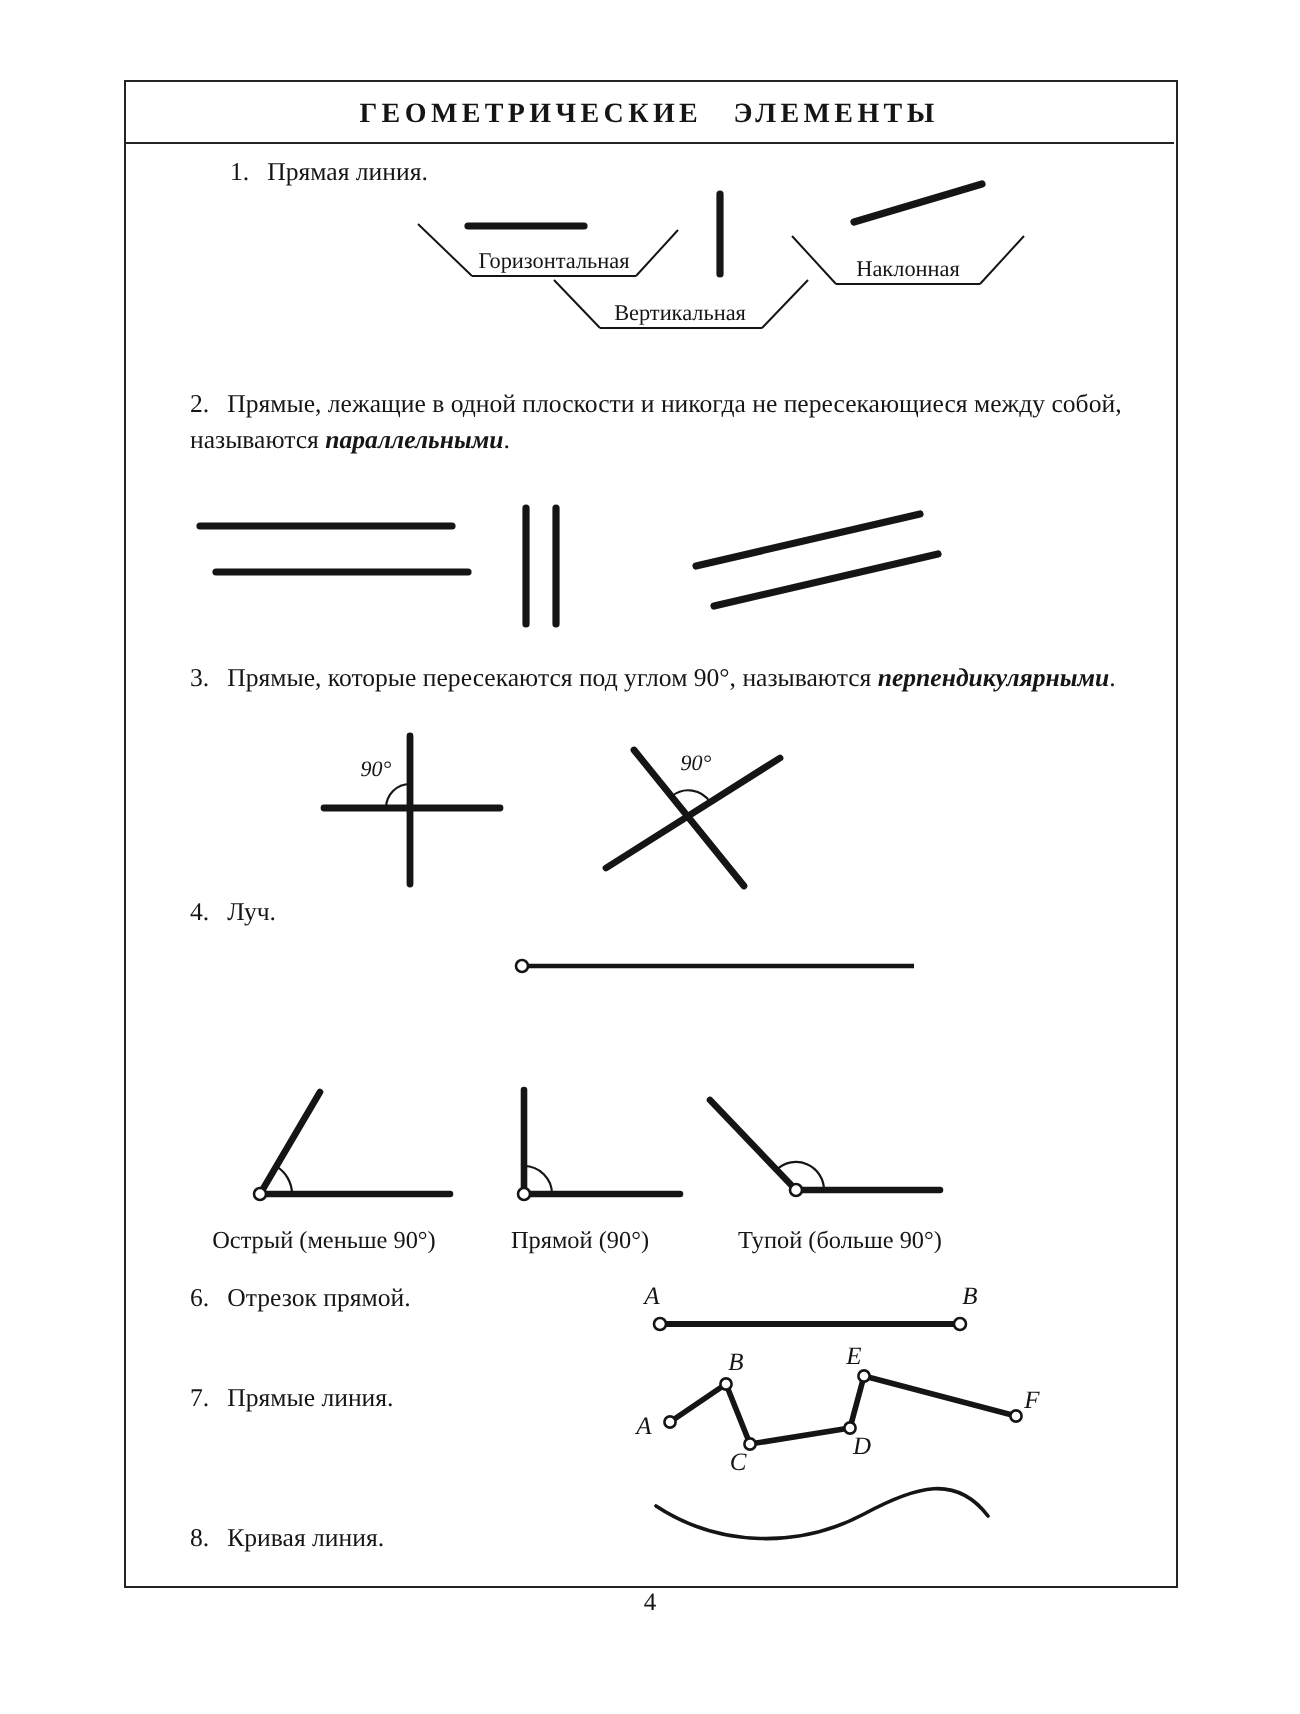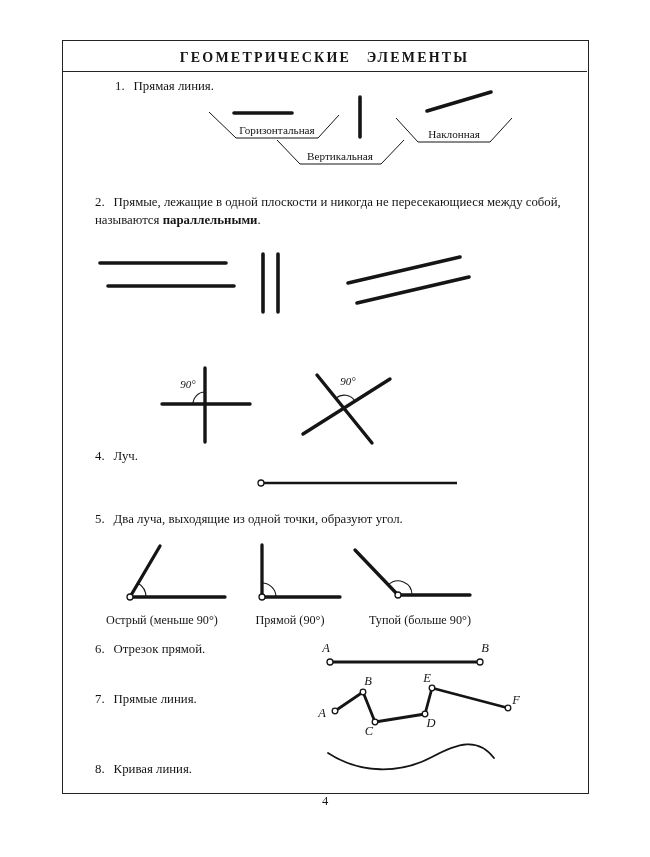--- a/index.html
+++ b/index.html
@@ -7,21 +7,21 @@
        font-family:"Liberation Serif",serif;color:#151515;overflow:hidden;}
   .page{position:absolute;inset:0;background:#fff;}
   .frame{position:absolute;left:62px;top:40px;width:525px;height:752px;border:1.6px solid #242424;}
   .page-title{position:absolute;left:62px;top:50px;width:525px;text-align:center;
               font-size:14px;font-weight:bold;letter-spacing:2.2px;word-spacing:10px;}
   .title-rule{position:absolute;left:62px;top:71px;width:525px;height:0;border:none;
               border-top:1.6px solid #242424;margin:0;}
   .item-text{position:absolute;font-size:12.8px;line-height:17.5px;white-space:nowrap;margin:0;}
   .item-text.wrap{white-space:normal;}
   .num{margin-right:9px;}
-  .term{font-weight:bold;}
+  .term{font-weight:bold;font-style:italic;}
   .abs{position:absolute;}
   svg text{font-family:"Liberation Serif",serif;fill:#151515;}
   .dlabel{font-size:11.2px;}
   .alabel{font-size:12.2px;}
   .plabel{font-size:12.5px;font-style:italic;}
   .deg{font-size:11px;font-style:italic;}
   svg line,svg polyline,svg path{stroke:#151515;}
   svg polyline,svg path{fill:none;}
   svg circle{stroke:#151515;fill:#fff;stroke-width:1.3;}
   .pagenum{position:absolute;left:0;top:794px;width:650px;text-align:center;font-size:12.5px;}
@@ -65,20 +65,21 @@
 
   <svg class="abs" style="left:95px;top:248px;" width="400" height="70">
     <line x1="5" y1="15" x2="131" y2="15" stroke-width="3.6" stroke-linecap="round"></line>
     <line x1="13" y1="38" x2="139" y2="38" stroke-width="3.6" stroke-linecap="round"></line>
     <line x1="168" y1="6" x2="168" y2="64" stroke-width="3.6" stroke-linecap="round"></line>
     <line x1="183" y1="6" x2="183" y2="64" stroke-width="3.6" stroke-linecap="round"></line>
     <line x1="253" y1="35" x2="365" y2="9" stroke-width="3.6" stroke-linecap="round"></line>
     <line x1="262" y1="55" x2="374" y2="29" stroke-width="3.6" stroke-linecap="round"></line>
   </svg>
 
+  <p class="item-text" style="left:95px;top:331px;"><span class="num">3.</span><span>Прямые, которые пересекаются под углом 90°, называются </span><span class="term">перпендикулярными</span><span>.</span></p>
 
   <svg class="abs" style="left:140px;top:360px;" width="280" height="100">
     <g>
       <line x1="65" y1="8" x2="65" y2="82" stroke-width="3.4" stroke-linecap="round"></line>
       <line x1="22" y1="44" x2="110" y2="44" stroke-width="3.4" stroke-linecap="round"></line>
       <path d="M 65 32 A 12 12 0 0 0 53 44" stroke-width="1.1"></path>
       <text class="deg" x="48" y="28" text-anchor="middle">90°</text>
     </g>
     <g>
       <line x1="163" y1="74" x2="250" y2="19" stroke-width="3.4" stroke-linecap="round"></line>
@@ -88,21 +89,20 @@
     </g>
   </svg>
 
   <p class="item-text" style="left:95px;top:448px;"><span class="num">4.</span><span>Луч.</span></p>
 
   <svg class="abs" style="left:255px;top:473px;" width="210" height="20">
     <line x1="9" y1="10" x2="202" y2="10" stroke-width="2.3"></line>
     <circle cx="6" cy="10" r="3"></circle>
   </svg>
 
-  <p class="item-text" style="left:95px;top:511px;"><span class="num">5.</span><span>Два луча, выходящие из одной точки, образуют угол.</span></p>
 
   <svg class="abs" style="left:90px;top:538px;" width="430" height="95">
     <g>
       <line x1="40" y1="59" x2="135" y2="59" stroke-width="3.3" stroke-linecap="round"></line>
       <line x1="40" y1="59" x2="70" y2="8" stroke-width="3.3" stroke-linecap="round"></line>
       <path d="M 56 59 A 16 16 0 0 0 48.1 45.2" stroke-width="1.1"></path>
       <circle cx="40" cy="59" r="3"></circle>
       <text class="alabel" x="72" y="86" text-anchor="middle">Острый (меньше 90°)</text>
     </g>
     <g>

